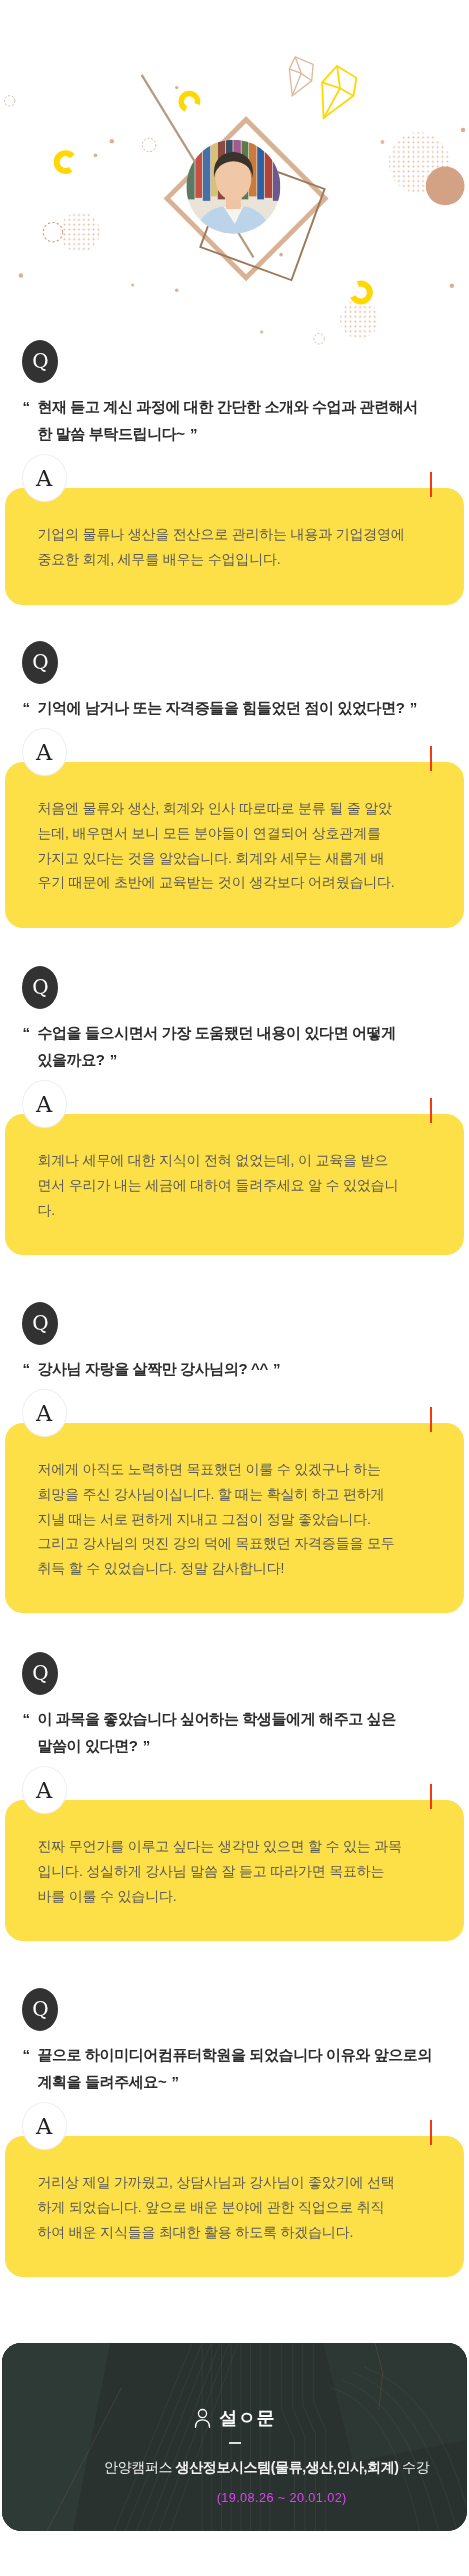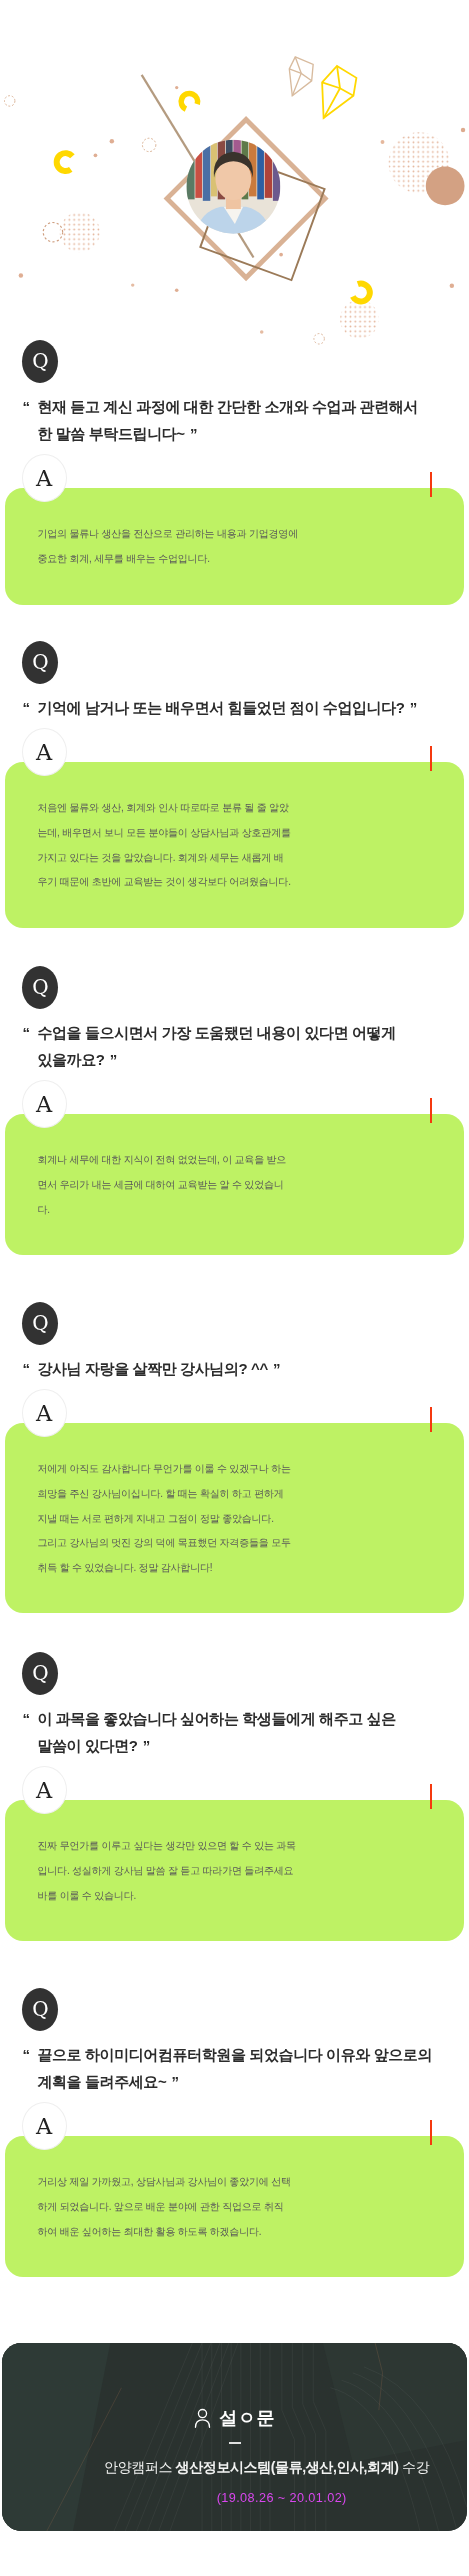--- a/index.html
+++ b/index.html
@@ -17,22 +17,22 @@
     text-align:center;line-height:43px;font-family:"DejaVu Serif","Liberation Serif",serif;
     font-size:20px;color:#ffffff;}
   .question{position:relative;margin:10.4px 10.4px 0 22.4px;padding-left:15px;
     font-size:15px;line-height:27px;font-weight:700;color:#2b2b2b;letter-spacing:-0.4px;}
   .q-open{position:absolute;left:0;top:0;}
   .q-text{white-space:pre-line;}
   .q-close{margin-left:5.2px;}
 
   .answer-wrap{position:relative;margin-top:41px;}
   .answer-box{margin-left:4.5px;width:459px;box-sizing:border-box;border-radius:18px;
-    background:#bef264;padding:34px 19.4px 33px 33px;
-    font-size:10px;line-height:24.6px;color:#585858;letter-spacing:-0.2px;white-space:pre-line;}
+    background:#fde047;padding:34px 19.4px 33px 33px;
+    font-size:14px;line-height:24.6px;color:#585858;letter-spacing:-0.2px;white-space:pre-line;}
   .a-badge{position:absolute;left:21.6px;top:-34px;width:45px;height:48px;border-radius:50%;
     background:#ffffff;border:0.7px solid #efefef;box-sizing:border-box;text-align:center;
     line-height:46px;font-family:"DejaVu Serif","Liberation Serif",serif;font-size:22.4px;color:#222222;}
   .red-line{position:absolute;left:430px;top:-16.4px;width:2.2px;height:25px;background:#f5390f;}
 
   
   .footer-card{position:absolute;top:2343px;left:2.2px;width:465px;height:188px;border-radius:19.4px;
     overflow:hidden;background:#2a322f;color:#fff;}
   .footer-art{position:absolute;inset:0;}
   .footer-inner{position:relative;width:100%;height:100%;text-align:center;}
@@ -140,79 +140,79 @@
     <div class="answer-wrap">
       <div class="answer-box">기업의 물류나 생산을 전산으로 관리하는 내용과 기업경영에
 중요한 회계, 세무를 배우는 수업입니다.</div>
       <div class="a-badge">A</div>
       <div class="red-line"></div>
     </div>
   </section>
 
   <section class="qa-block b2">
     <div class="q-badge">Q</div>
-    <div class="question"><span class="q-open">“</span><span class="q-text">기억에 남거나 또는 배우면서 힘들었던 점이 수업입니다?</span><span class="q-close">”</span></div>
+    <div class="question"><span class="q-open">“</span><span class="q-text">기억에 남거나 또는 자격증들을 힘들었던 점이 있었다면?</span><span class="q-close">”</span></div>
     <div class="answer-wrap">
       <div class="answer-box">처음엔 물류와 생산, 회계와 인사 따로따로 분류 될 줄 알았
-는데, 배우면서 보니 모든 분야들이 상담사님과 상호관계를
+는데, 배우면서 보니 모든 분야들이 연결되어 상호관계를
 가지고 있다는 것을 알았습니다. 회계와 세무는 새롭게 배
 우기 때문에 초반에 교육받는 것이 생각보다 어려웠습니다.</div>
       <div class="a-badge">A</div>
       <div class="red-line"></div>
     </div>
   </section>
 
   <section class="qa-block b3">
     <div class="q-badge">Q</div>
     <div class="question"><span class="q-open">“</span><span class="q-text">수업을 들으시면서 가장 도움됐던 내용이 있다면 어떻게
 있을까요?</span><span class="q-close">”</span></div>
     <div class="answer-wrap">
       <div class="answer-box">회계나 세무에 대한 지식이 전혀 없었는데, 이 교육을 받으
-면서 우리가 내는 세금에 대하여 교육받는 알 수 있었습니
+면서 우리가 내는 세금에 대하여 들려주세요 알 수 있었습니
 다.</div>
       <div class="a-badge">A</div>
       <div class="red-line"></div>
     </div>
   </section>
 
   <section class="qa-block b4">
     <div class="q-badge">Q</div>
     <div class="question"><span class="q-open">“</span><span class="q-text">강사님 자랑을 살짝만 강사님의? ^^</span><span class="q-close">”</span></div>
     <div class="answer-wrap">
-      <div class="answer-box">저에게 아직도 감사합니다 무언가를 이룰 수 있겠구나 하는
+      <div class="answer-box">저에게 아직도 노력하면 목표했던 이룰 수 있겠구나 하는
 희망을 주신 강사님이십니다. 할 때는 확실히 하고 편하게
 지낼 때는 서로 편하게 지내고  그점이 정말 좋았습니다.
 그리고 강사님의 멋진 강의 덕에 목표했던 자격증들을 모두
 취득 할 수 있었습니다. 정말 감사합니다!</div>
       <div class="a-badge">A</div>
       <div class="red-line"></div>
     </div>
   </section>
 
   <section class="qa-block b5">
     <div class="q-badge">Q</div>
     <div class="question"><span class="q-open">“</span><span class="q-text">이 과목을 좋았습니다 싶어하는 학생들에게 해주고 싶은
 말씀이 있다면?</span><span class="q-close">”</span></div>
     <div class="answer-wrap">
       <div class="answer-box">진짜 무언가를 이루고 싶다는 생각만 있으면 할 수 있는 과목
-입니다. 성실하게 강사님 말씀 잘 듣고 따라가면 들려주세요
+입니다. 성실하게 강사님 말씀 잘 듣고 따라가면 목표하는
 바를 이룰 수 있습니다.</div>
       <div class="a-badge">A</div>
       <div class="red-line"></div>
     </div>
   </section>
 
   <section class="qa-block b6">
     <div class="q-badge">Q</div>
     <div class="question"><span class="q-open">“</span><span class="q-text">끝으로 하이미디어컴퓨터학원을 되었습니다 이유와 앞으로의
 계획을 들려주세요~</span><span class="q-close">”</span></div>
     <div class="answer-wrap">
       <div class="answer-box">거리상 제일 가까웠고, 상담사님과 강사님이 좋았기에 선택
 하게 되었습니다. 앞으로 배운 분야에 관한 직업으로 취직
-하여 배운 싶어하는 최대한 활용 하도록 하겠습니다.</div>
+하여 배운 지식들을 최대한 활용 하도록 하겠습니다.</div>
       <div class="a-badge">A</div>
       <div class="red-line"></div>
     </div>
   </section>
 
   <div class="footer-card">
     <svg class="footer-art" width="465" height="188" viewBox="0 0 623 252">
       <rect width="623" height="252" fill="#2a322f"></rect>
       <polygon points="0,0 145,0 95,252 0,252" fill="#2e3a36"></polygon>
       <polygon points="430,0 623,0 623,130 470,160" fill="#2d3733"></polygon>

